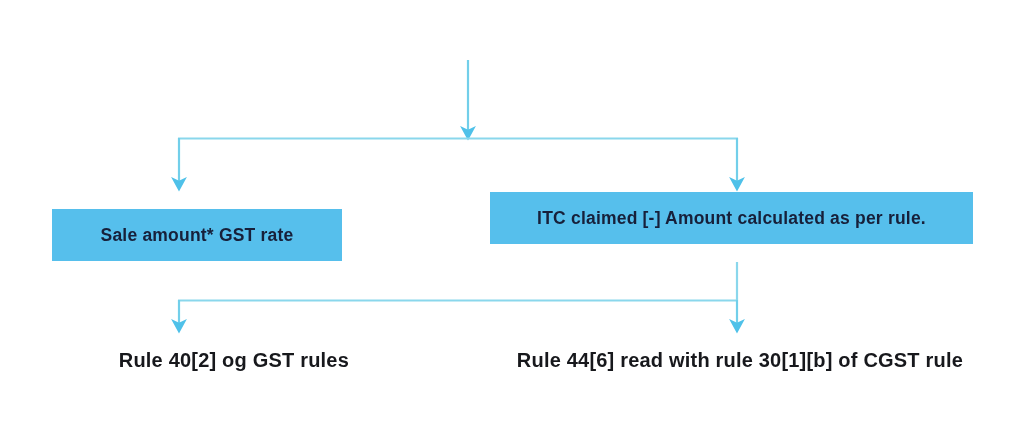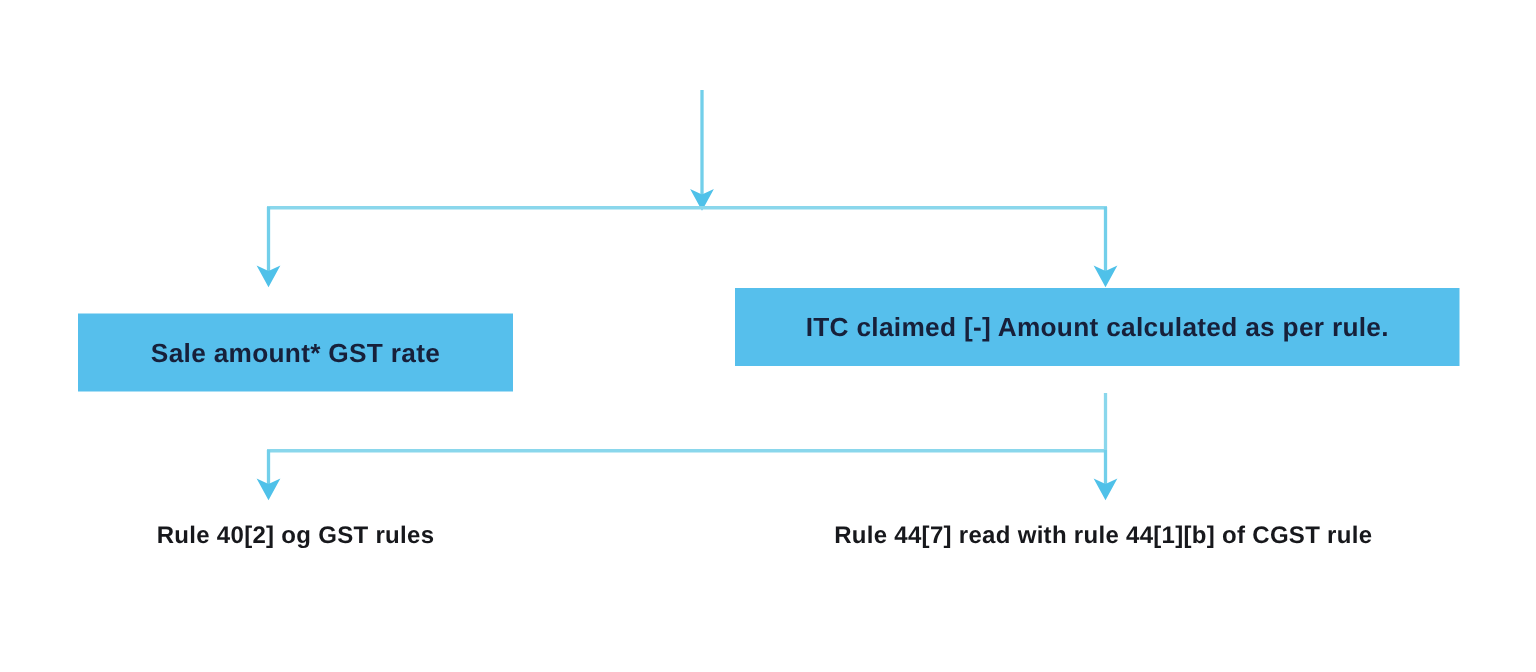--- a/index.html
+++ b/index.html
@@ -45,25 +45,25 @@
   }
   #box-itc {
     left: 490px;
     top: 192px;
     width: 483px;
     height: 52px;
   }
   .leaf-label {
     position: absolute;
     color: #17181c;
-    font-size: 16px;
+    font-size: 20px;
     font-weight: 600;
     letter-spacing: 0.2px;
     white-space: nowrap;
-    text-align: center;
+    text-align: right;
     box-sizing: border-box;
   }
   #label-rule40 {
     left: 45px;
     top: 349px;
     width: 304px;
   }
   #label-or {
     left: 354px;
     top: 349px;
@@ -104,15 +104,15 @@
     <line x1="737" y1="300" x2="737" y2="326" stroke="#72cfea" stroke-width="2.2" marker-end="url(#arrowhead)"></line>
   </svg>
 
   <div class="node-box" id="box-sale">Sale amount* GST rate</div>
 
   <div class="node-box" id="box-itc">ITC claimed [-] Amount calculated as per rule.</div>
 
   <div class="leaf-label" id="label-rule40">Rule 40[2] og GST rules</div>
 
 
-  <div class="leaf-label" id="label-rule44">Rule 44[7] read with rule 44[1][b] of CGST rule</div>
+  <div class="leaf-label" id="label-rule44">Rule 44[6] read with rule 30[1][b] of CGST rule</div>
 
 </div>
 
 </body></html>

